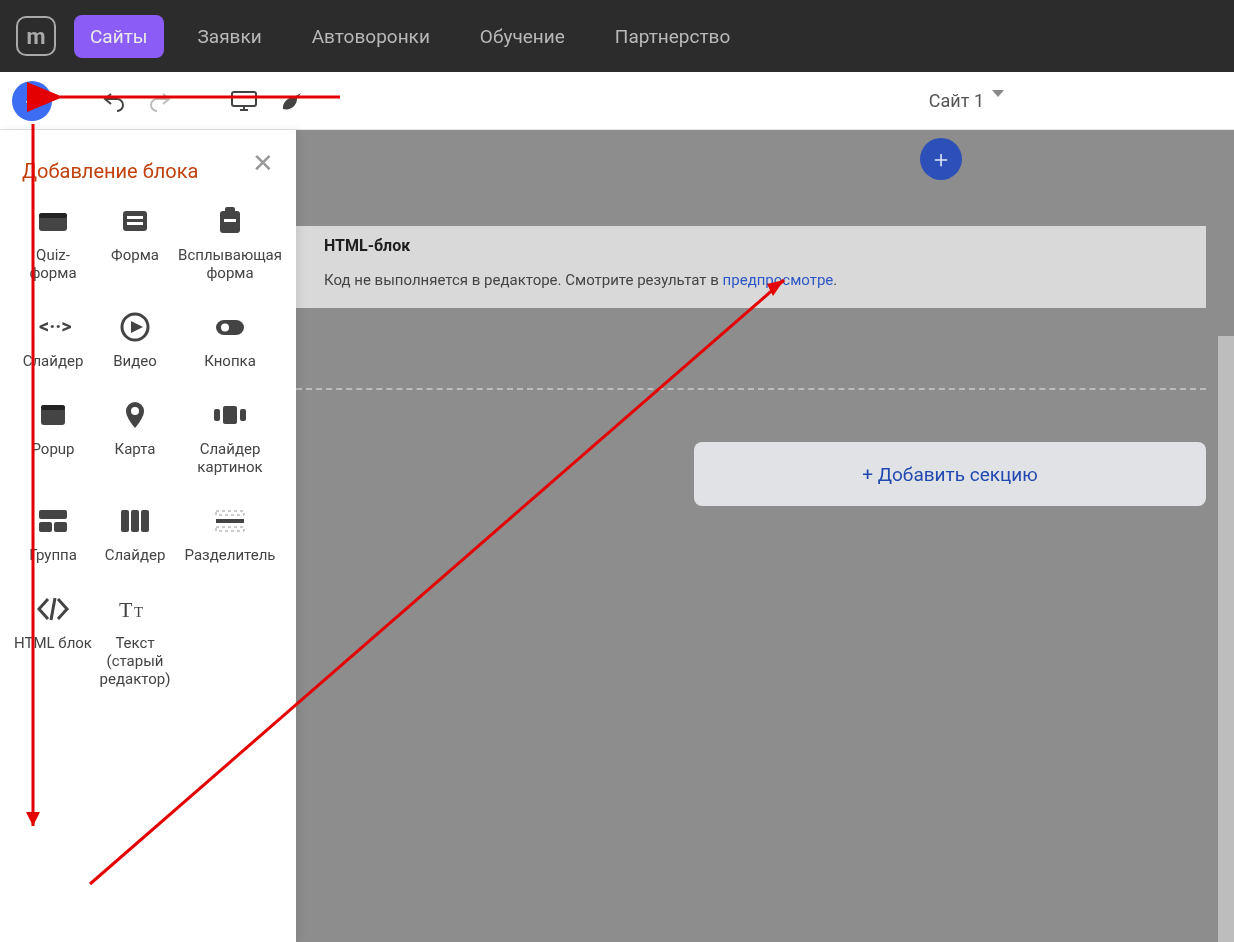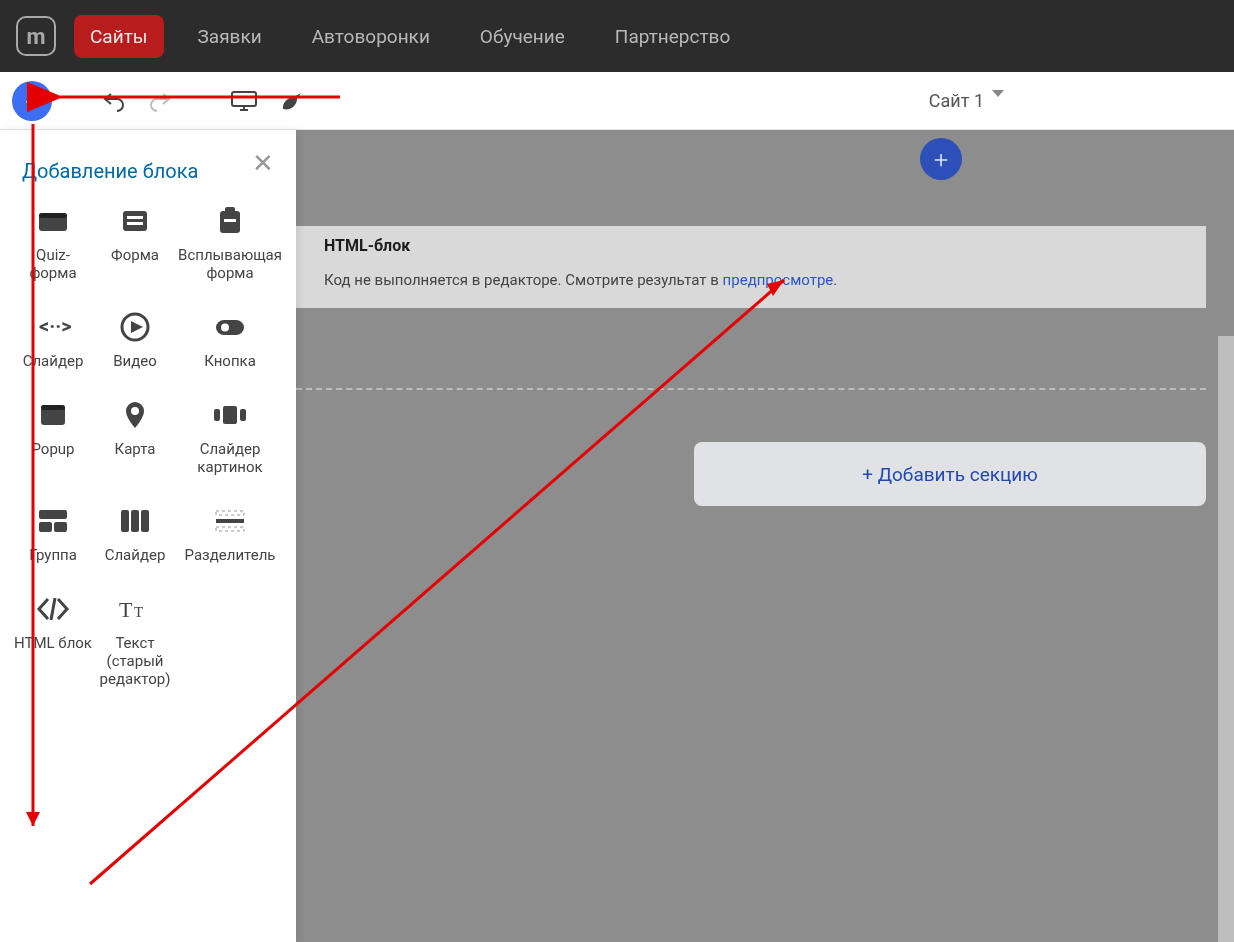--- a/index.html
+++ b/index.html
@@ -1,33 +1,33 @@
 <!DOCTYPE html>
 <html><head>
 <meta charset="utf-8">
 <style>
   * { box-sizing: border-box; margin: 0; padding: 0; }
   body { font-family: -apple-system, BlinkMacSystemFont, "Segoe UI", Roboto, Arial, sans-serif; background: #fff; width: 1234px; height: 942px; overflow: hidden; }
 
   .topbar { height: 72px; background: #2c2c2c; display: flex; align-items: center; padding: 0 16px; gap: 18px; }
   .logo-box { width: 40px; height: 40px; border: 2px solid #a9a9a9; border-radius: 10px; display:flex; align-items:center; justify-content:center; color:#a9a9a9; font-weight:700; font-size:22px;}
   .nav-item { color: #b8b8b8; font-size: 19px; padding: 10px 16px; border-radius: 8px; cursor: pointer; }
-  .nav-item.active { background: #b91c1c; color: #eaeaea; }
+  .nav-item.active { background: #8b5cf6; color: #eaeaea; }
 
   .toolbar { height: 58px; border-bottom: 1px solid #e5e5e5; display:flex; align-items:center; padding: 0 12px; position: relative; background:#fff;}
   .fab { width: 40px; height: 40px; background:#3d6df2; border-radius: 50%; display:flex; align-items:center; justify-content:center; color:#fff; font-size:22px; font-weight:400; cursor:pointer; }
   .tool-icons { display:flex; align-items:center; gap: 14px; margin-left: 46px; }
   .tool-icon { width: 32px; height: 32px; display:flex; align-items:center; justify-content:center; color:#444; }
   .tool-icon.disabled { color:#bdbdbd; }
   .site-select { position:absolute; right: 230px; color:#555; font-size:18px; display:flex; align-items:flex-start; gap:8px;}
   .caret-down { display:inline-block; width:0;height:0;border-left:6px solid transparent;border-right:6px solid transparent;border-top:7px solid #888;}
 
   .panel { position:absolute; top:130px; left:0; width:296px; height: 812px; background:#fff; box-shadow: 3px 0 8px rgba(0,0,0,0.08); z-index:20;}
   .panel-header { height:66px; display:flex; align-items:center; justify-content:space-between; padding: 0 18px 0 22px;}
-  .panel-title { font-size:20px; color:#0369a1;margin-top:15px; }
+  .panel-title { font-size:20px; color:#c2410c;margin-top:15px; }
   .close-x { color:#9a9a9a; font-size:26px; cursor:pointer; width:30px; text-align:center;}
   .panel-body { height: calc(100% - 66px); overflow-y:auto; padding: 0 8px; position:relative;}
   .panel-body::-webkit-scrollbar { width:10px; }
   .panel-body::-webkit-scrollbar-thumb { background:#ccc; border-radius:5px; }
   .grid { display:grid; grid-template-columns: 1fr 1fr 1fr; gap: 28px 4px; padding: 8px 6px 24px;}
   .cell { display:flex; flex-direction:column; align-items:center; gap:8px; cursor:pointer; text-align:center; }
   .cell .ico { width:38px; height:34px; color:#444; display:flex; align-items:center; justify-content:center;}
   .cell .lbl { font-size:15px; color:#444; line-height:1.2; }
 
   .canvas-area { position:absolute; top:130px; left:0; right:0; bottom:0; background:rgba(135,135,135,0.55);}

